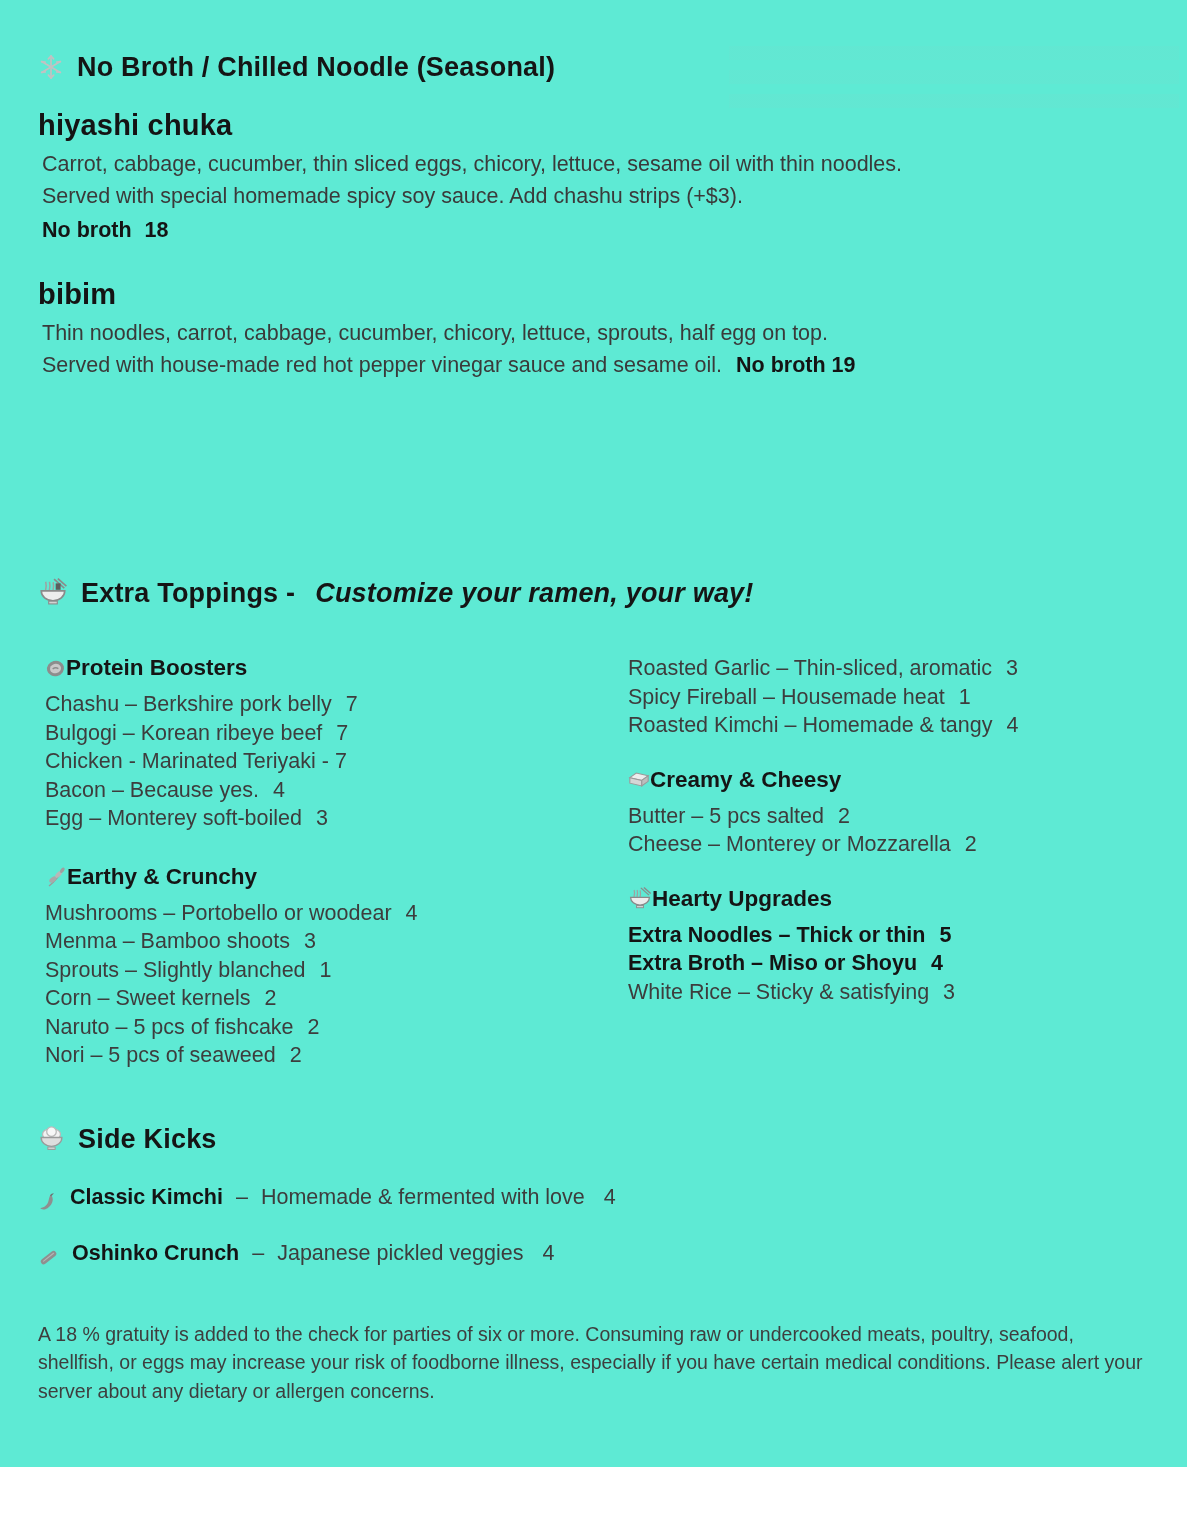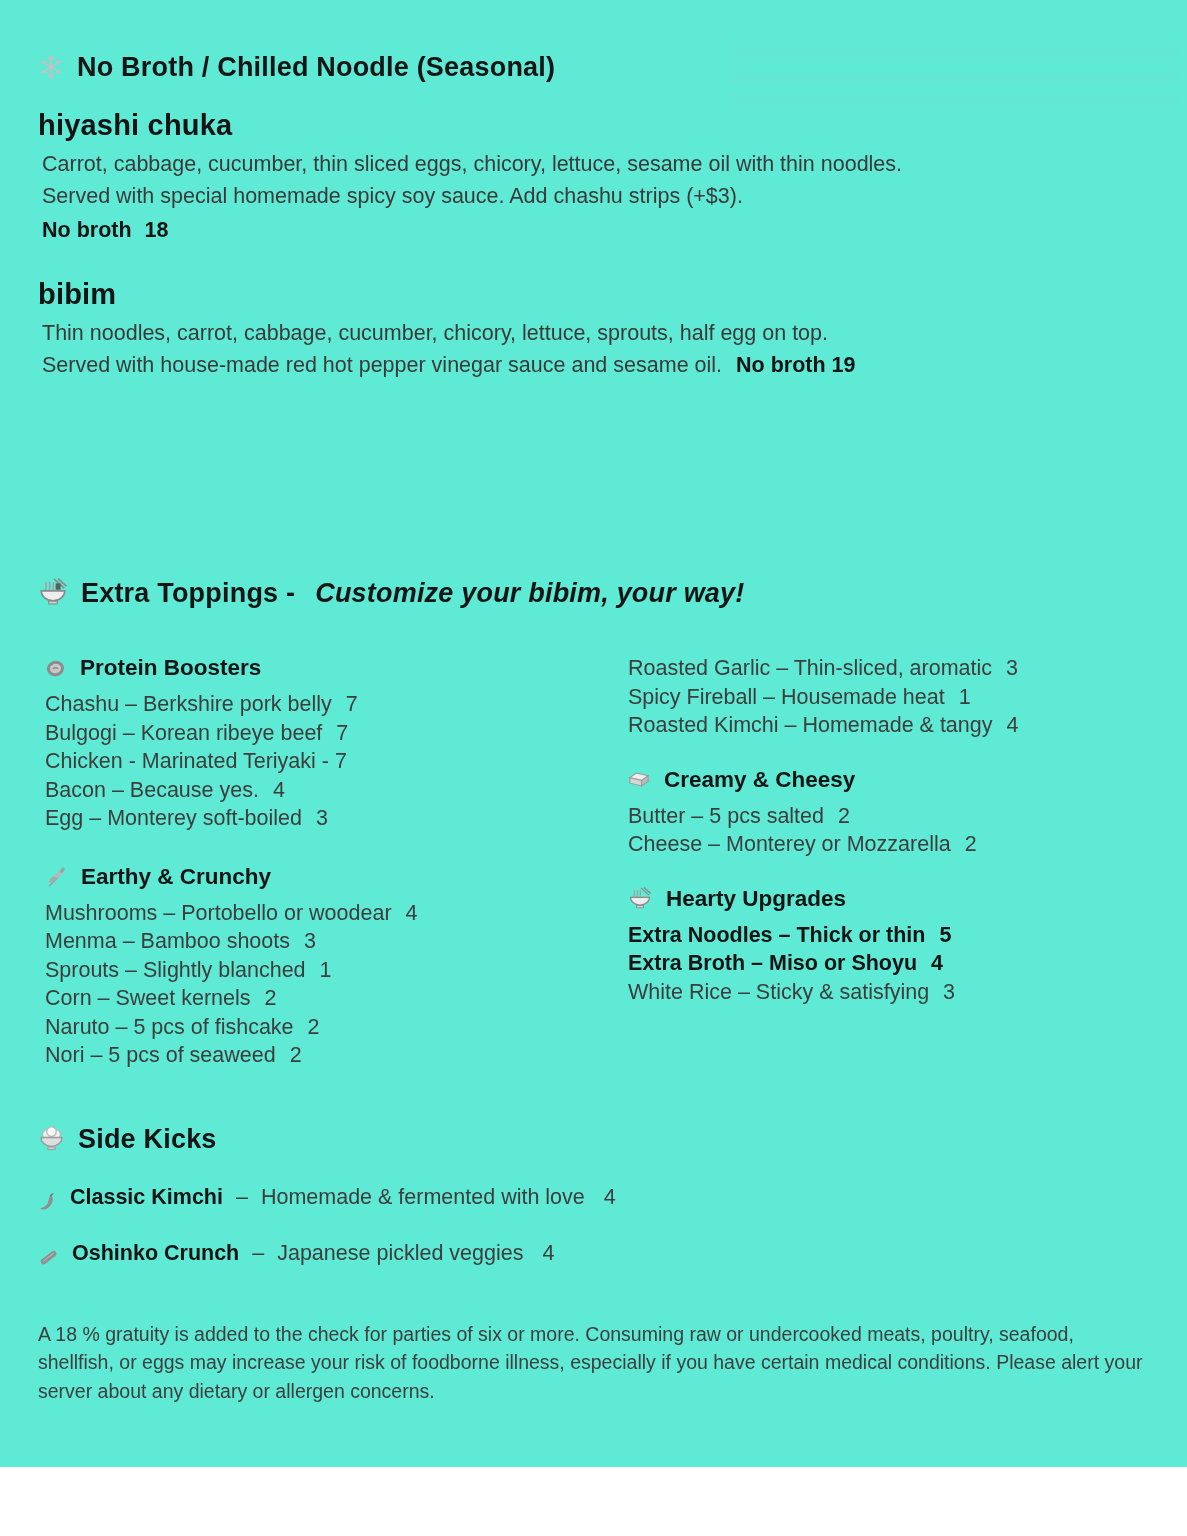--- a/index.html
+++ b/index.html
@@ -60,21 +60,21 @@
 
   .columns { display: flex; margin-top: 44px; }
   .col { display: flex; flex-direction: column; }
   .col.left { width: 590px; padding-left: 7px; }
   .col.right { flex: 1; }
   .group { margin: 0 0 30px 0; }
   .group.tight { margin-bottom: 26px; }
   .group-title {
     display: flex;
     align-items: center;
-    gap: 14px;
+    gap: 0;
     margin: 0 0 8px 0;
     font-size: 22.5px;
     font-weight: 800;
     color: #151515;
     line-height: 28px;
   }
   .item { font-size: 21.5px; line-height: 28.5px; color: #3d3d3d; }
   .item .price { margin-left: 14px; }
   .item.bold { font-weight: 700; color: #141414; }
 
@@ -155,21 +155,21 @@
         <svg viewBox="0 0 28 28" width="30" height="30">
           <line x1="15" y1="1" x2="24.5" y2="9.5" stroke="#8a8a8a" stroke-width="1.5"></line>
           <line x1="18.5" y1="0.5" x2="26.5" y2="7.5" stroke="#8a8a8a" stroke-width="1.5"></line>
           <path d="M7 12 q1.2 -5 0.2 -8.5 M10.5 12 q1.2 -5 0.2 -8.5 M14 12 q1 -4.5 0.2 -8" stroke="#a0a0a0" stroke-width="1.4" fill="none"></path>
           <rect x="16.5" y="5" width="4.6" height="6" fill="#5c5c5c"></rect>
           <path d="M3 12 a11 9.2 0 0 0 22 0 z" fill="#ededed" stroke="#8a8a8a" stroke-width="1.5"></path>
           <rect x="10" y="21.6" width="8" height="2.6" fill="#d2d2d2" stroke="#8a8a8a" stroke-width="1"></rect>
         </svg>
       </span>
       <span>Extra Toppings -</span>
-      <span class="ital">Customize your bibim, your way!</span>
+      <span class="ital">Customize your ramen, your way!</span>
     </h1>
 
     <div class="columns">
 
       <div class="col left">
 
         <div class="group">
           <h3 class="group-title">
             <span class="icon">
               <svg viewBox="0 0 22 22" width="21" height="21">

